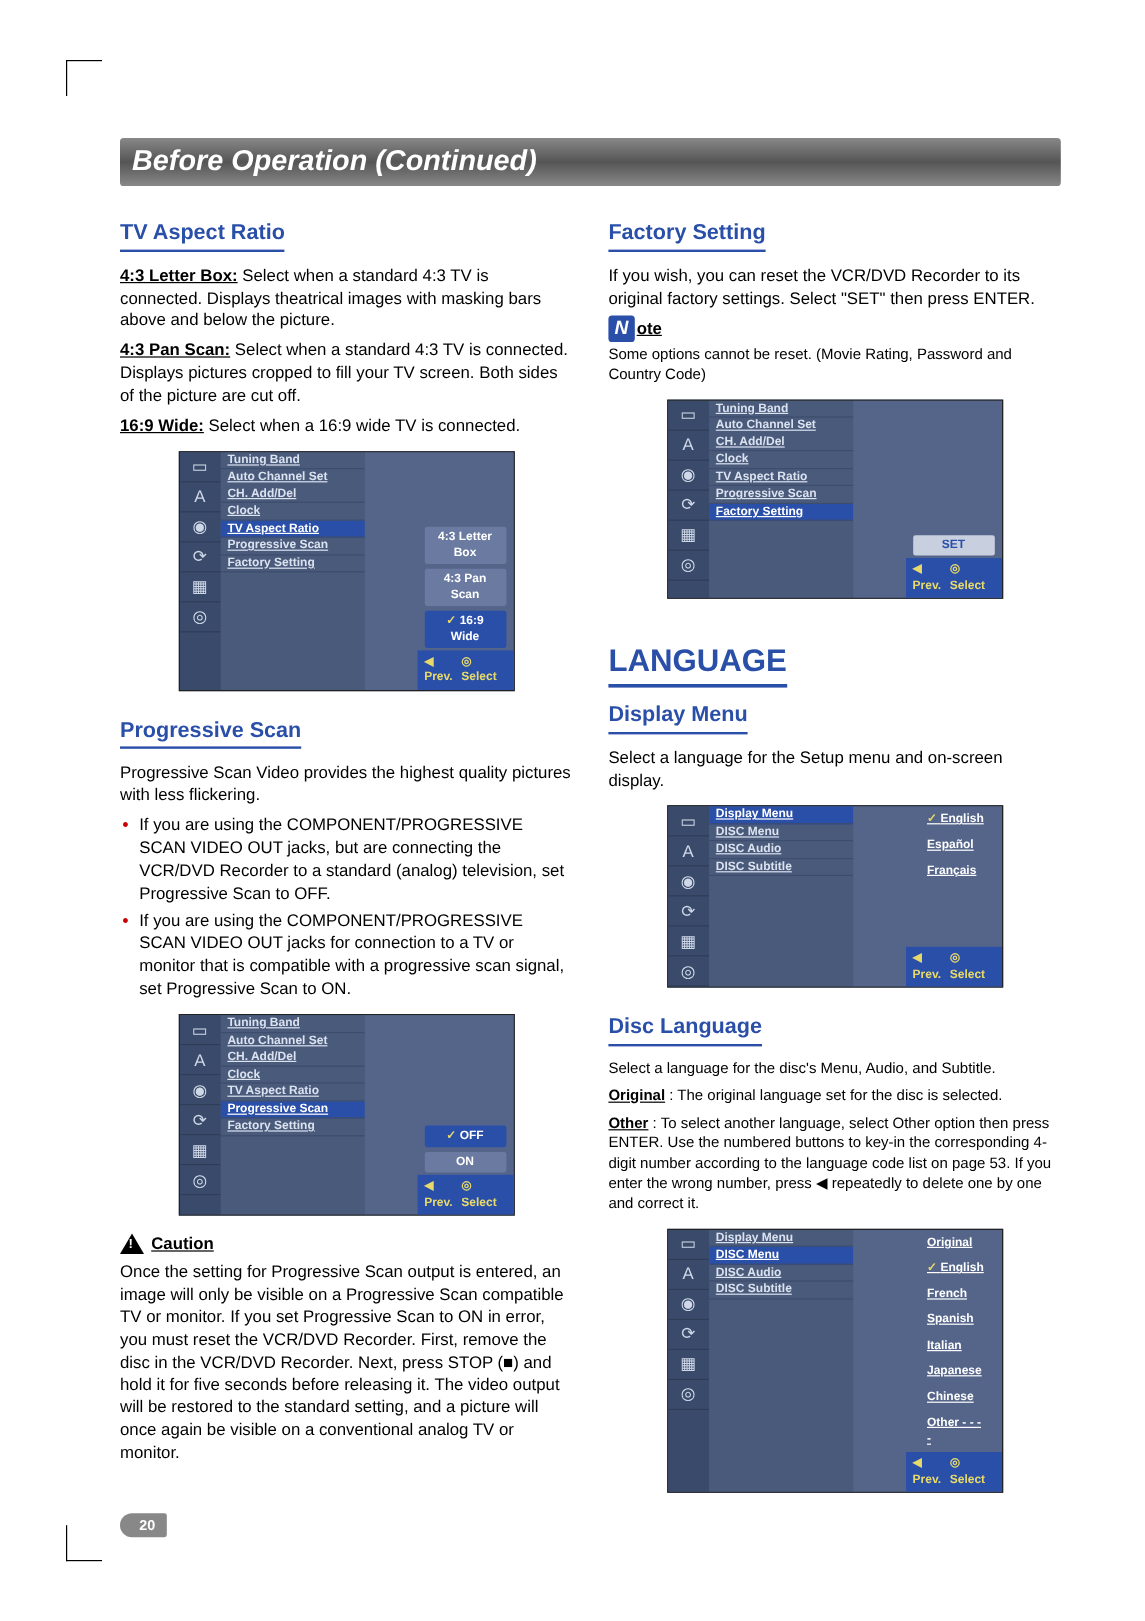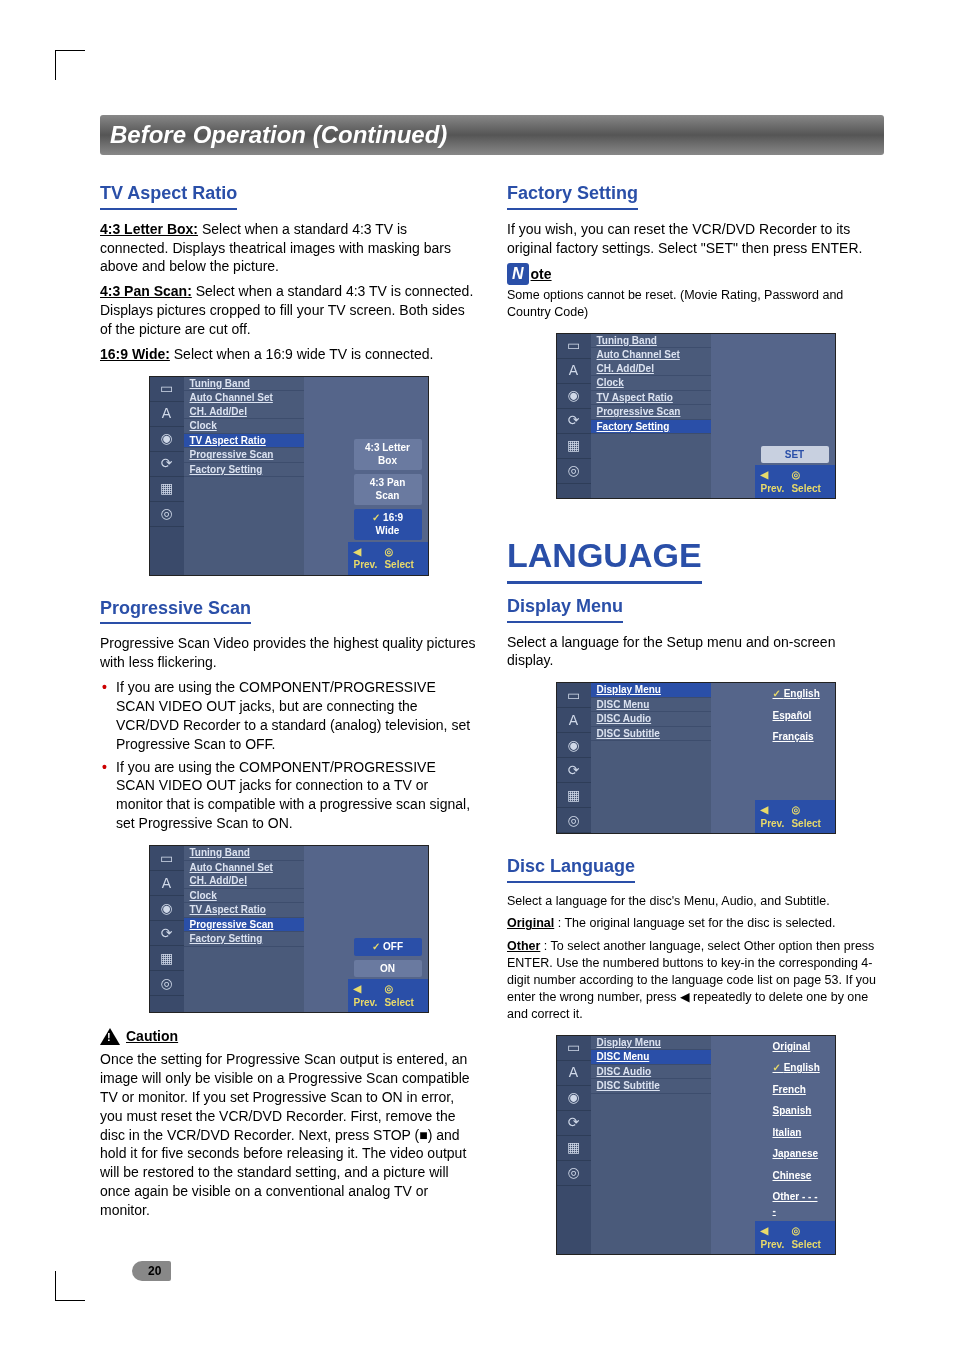--- a/index.html
+++ b/index.html
@@ -35,21 +35,21 @@
     font-size: 18px;
     font-weight: bold;
     border-bottom: 2px solid #2a4fa8;
     display: inline-block;
     padding-bottom: 2px;
     margin-bottom: 10px;
     margin-top: 6px;
   }
   .h-main {
     color: #2a4fa8;
-    font-size: 34px;
+    font-size: 26px;
     font-weight: bold;
     border-bottom: 3px solid #2a4fa8;
     display: inline-block;
     padding-bottom: 2px;
     margin-top: 20px;
     margin-bottom: 4px;
   }
   p { margin-bottom: 6px; }
   .bold { font-weight: bold; text-decoration: underline; }
   ul { list-style: none; margin: 4px 0 8px 0; }
@@ -148,26 +148,25 @@
     padding: 0 5px;
     border-radius: 3px;
     font-size: 16px;
   }
   .small { font-size: 12.5px; }
   .page-num {
     position: absolute;
     left: 100px;
     bottom: 70px;
     background: #888;
-    color: #000000;
+    color: #ffffff;
     font-weight: bold;
     font-size: 12px;
     padding: 2px 10px 2px 16px;
     border-radius: 10px 2px 2px 10px;
-    margin-left: 32px;
   }
   .check::before { content: "✓ "; color: #e8da6a; }
 </style>
 </head>
 <body>
 
 <div class="crop-mark-tl"></div>
 <div class="crop-mark-bl"></div>
 
 <div class="banner">

